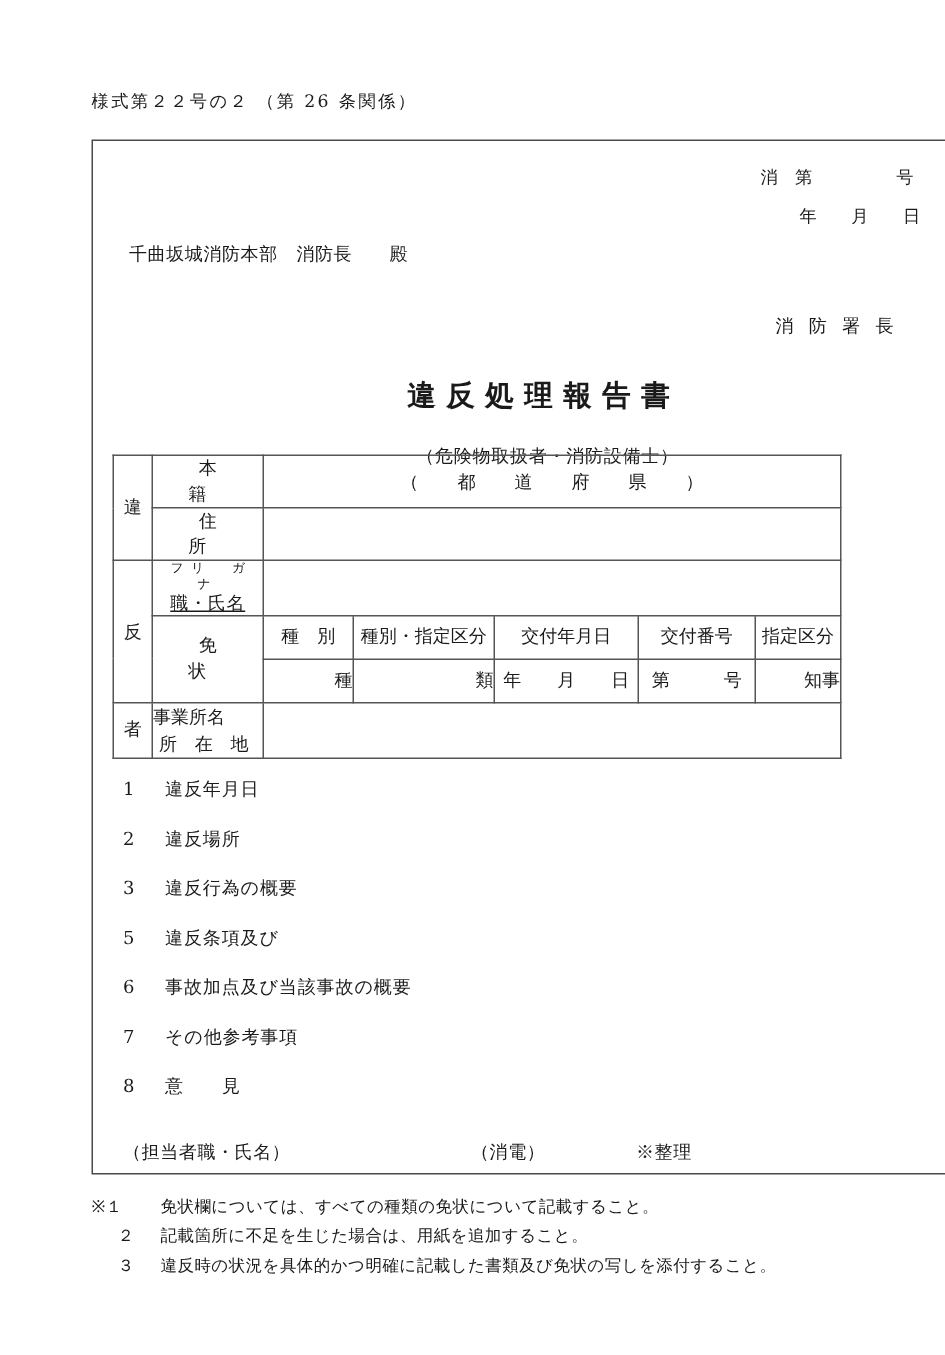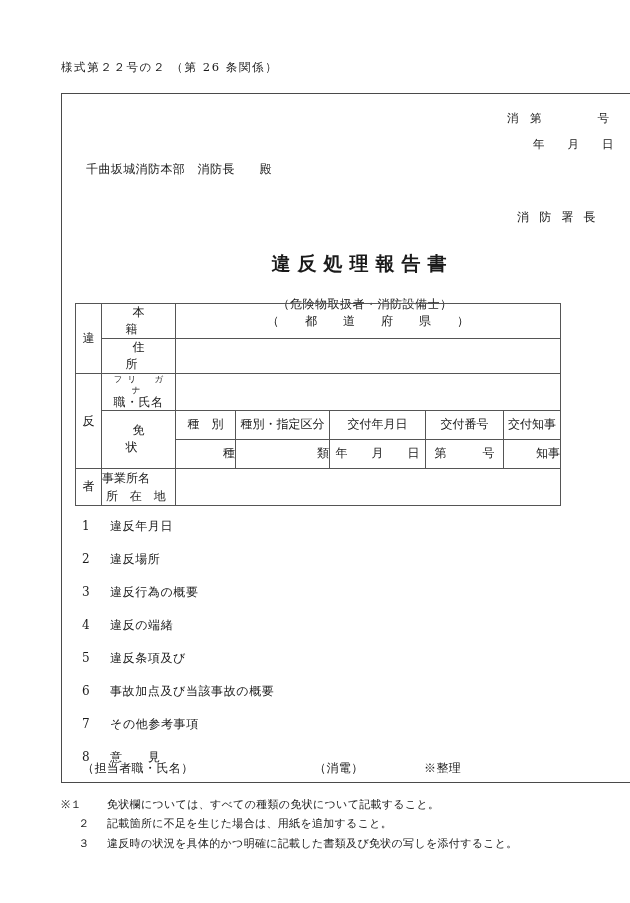--- a/index.html
+++ b/index.html
@@ -144,20 +144,21 @@
     letter-spacing: 5px;
     text-indent: 5px;
     line-height: 1.25;
     display: block;
   }
   .c-nm {
     font-size: 12px;
     letter-spacing: 0.5px;
     display: block;
     line-height: 1.2;
+    text-decoration: underline;
   }
   .c-open { }
   .honseki-txt {
     display: block;
     text-align: center;
     letter-spacing: 7px;
     text-indent: 7px;
     font-size: 12px;
   }
   .r-tall { height: 30px; }
@@ -300,21 +301,21 @@
             <td class="c-open r-two" colspan="5"></td>
           </tr>
           <tr class="lic-head">
             <td class="c-label" rowspan="2">
                 <span class="spread wide">免　　状</span>
               </td>
             <td>種　別</td>
             <td class="sp-kubun">種別・指定区分</td>
             <td>交付年月日</td>
             <td>交付番号</td>
-            <td>交付知事</td>
+            <td>指定区分</td>
           </tr>
           <tr class="lic-body">
             <td>種</td>
             <td>類</td>
             <td class="center ymd">年　　月　　日</td>
             <td class="center dai">第　　　号</td>
             <td>知事</td>
           </tr>
           <tr>
             <td class="c-vert">
@@ -327,21 +328,20 @@
             <td class="c-open r-two" colspan="5"></td>
           </tr>
         </tbody>
       </table>
     </div>
 
     <div class="items">
       <div class="item"><span class="num">1</span><span>違反年月日</span></div>
       <div class="item"><span class="num">2</span><span>違反場所</span></div>
       <div class="item"><span class="num">3</span><span>違反行為の概要</span></div>
-      <div class="item"><span class="num">4</span><span>違反の端緒</span></div>
       <div class="item"><span class="num">5</span><span>違反条項及び</span></div>
       <div class="item"><span class="num">6</span><span>事故加点及び当該事故の概要</span></div>
       <div class="item"><span class="num">7</span><span>その他参考事項</span></div>
       <div class="item item-last"><span class="num">8</span><span class="ikn">意　見</span></div>
     </div>
 
     <div class="sign-row">
       <span class="a">（担当者職・氏名）</span><span class="b">（消電）</span><span>※整理</span>
     </div>
 

